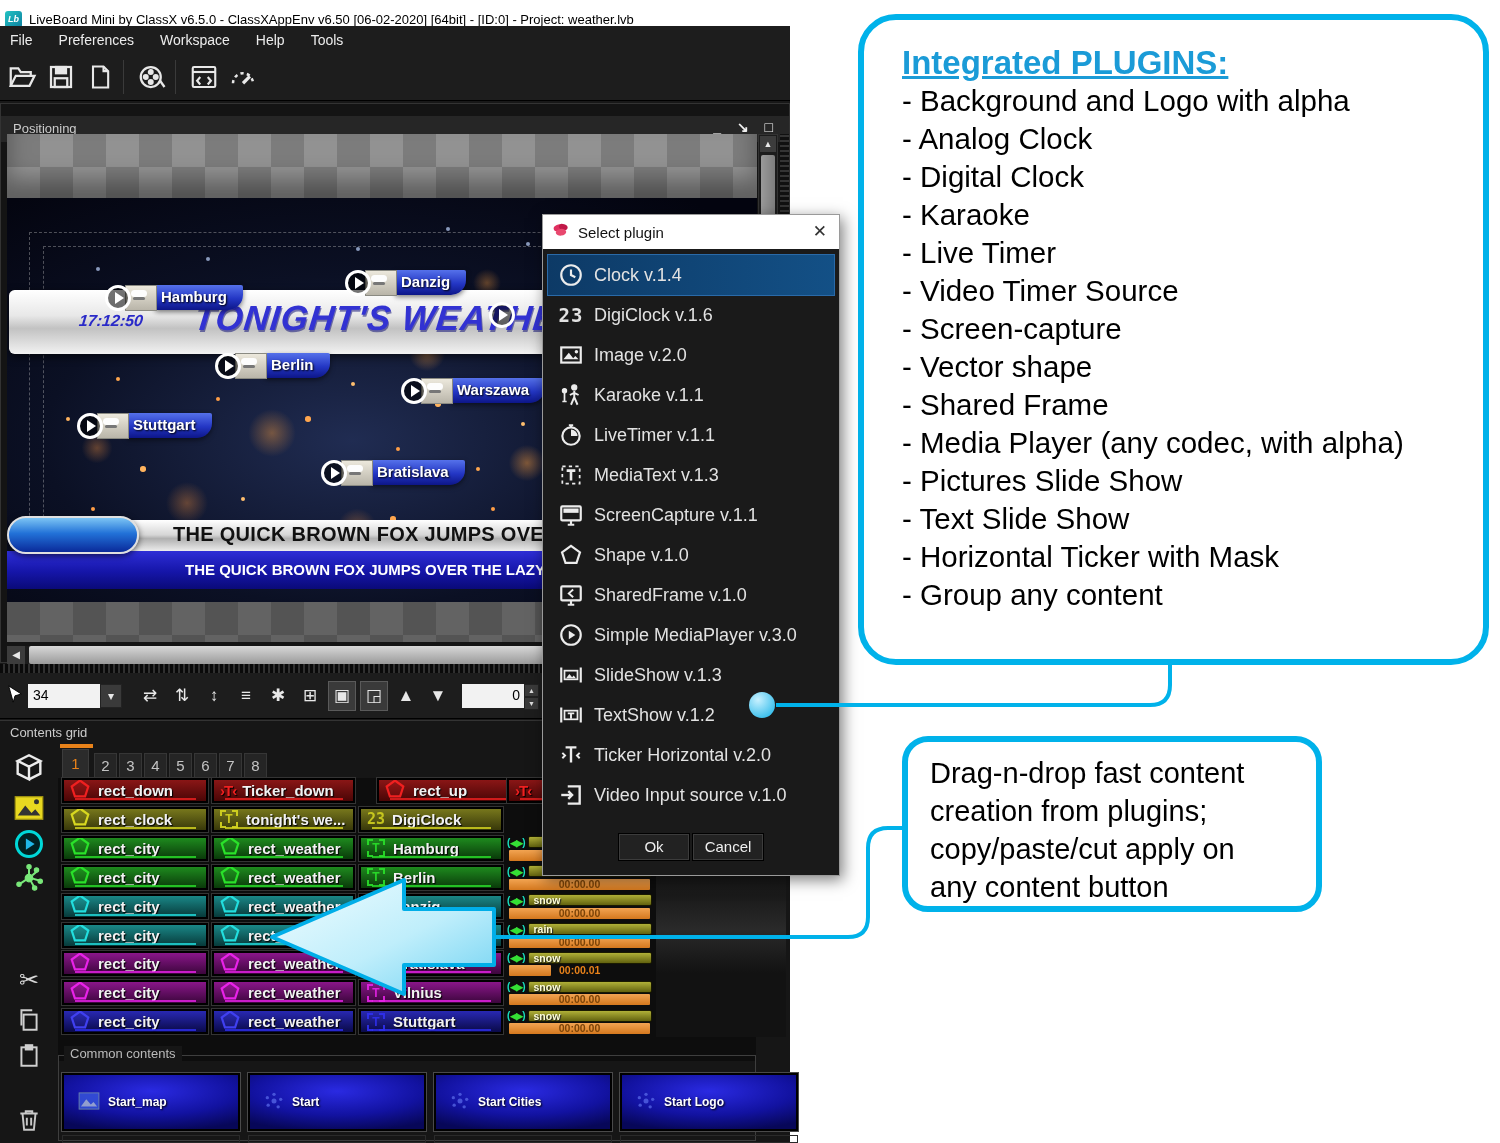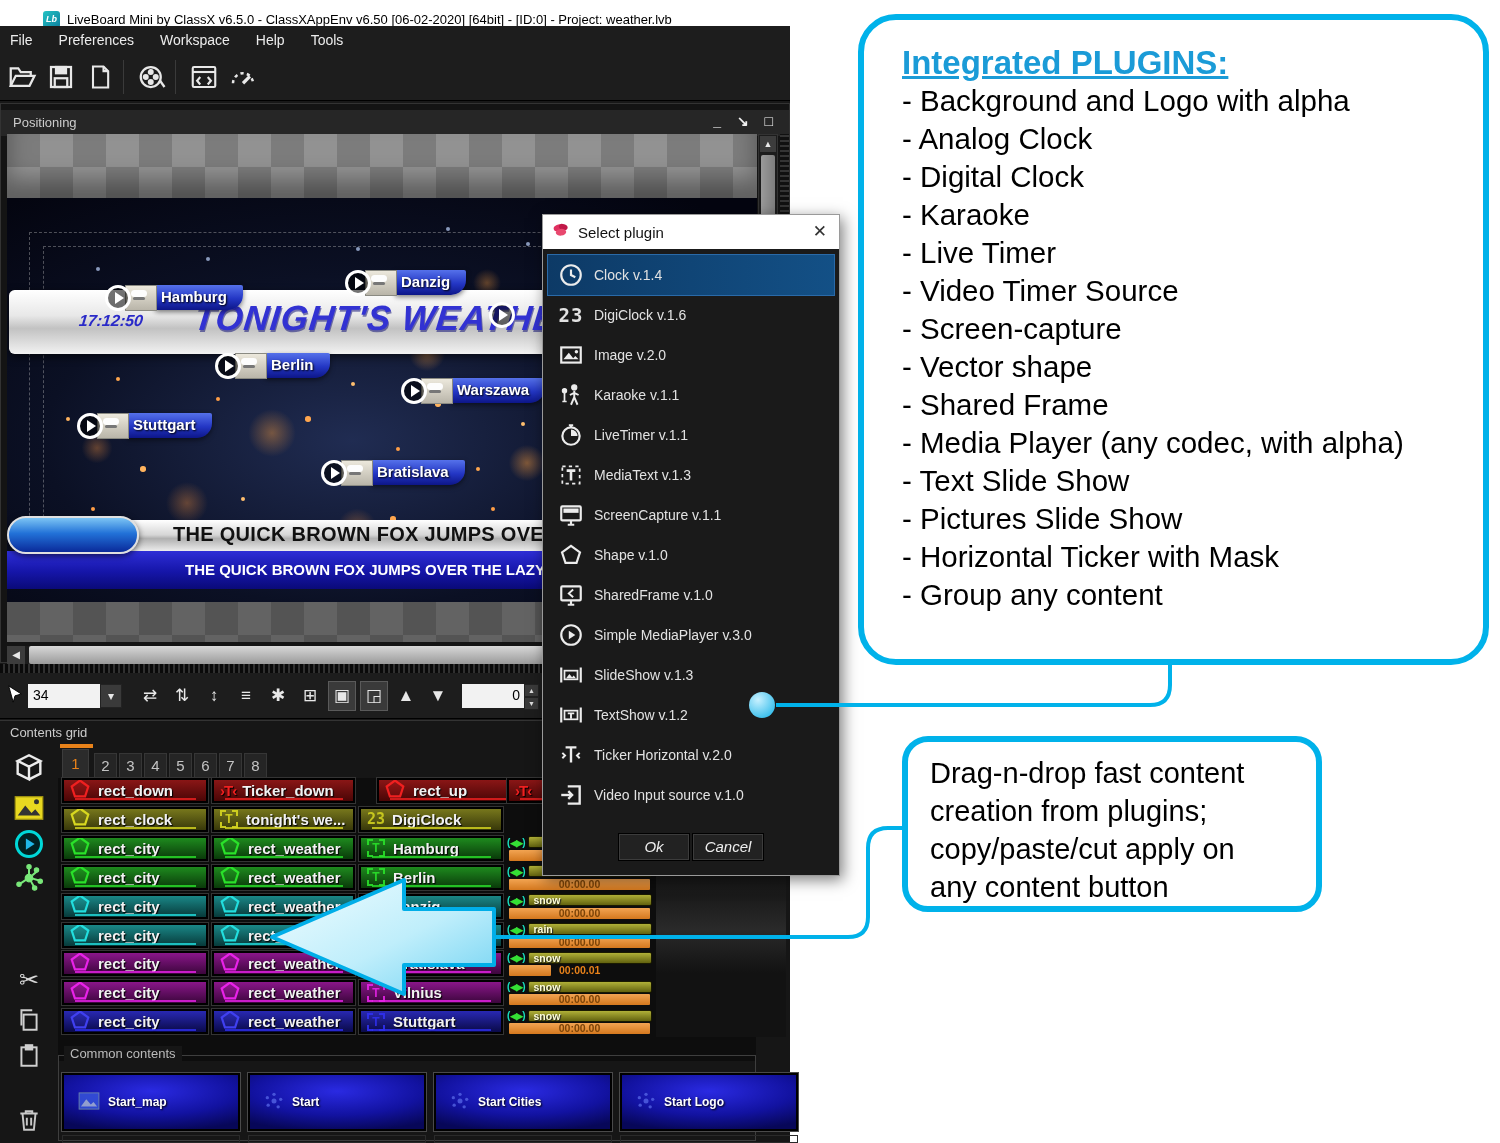--- a/index.html
+++ b/index.html
@@ -1,33 +1,33 @@
 <!DOCTYPE html>
 <html><head>
 <meta charset="utf-8">
 <style>
   * { margin:0; padding:0; box-sizing:border-box; }
   body { background:#fff; font-family:"Liberation Sans", sans-serif; }
   .stage { position:relative; width:1500px; height:1143px; background:#fff; overflow:hidden; }
 
   
   .app { position:absolute; left:0; top:0; width:790px; height:1143px; background:#181818; }
-  .titlebar { position:absolute; left:0; top:0; width:790px; height:38px; background:#fff; display:flex; align-items:center;padding-left:38px; }
+  .titlebar { position:absolute; left:0; top:0; width:790px; height:38px; background:#fff; display:flex; align-items:center; }
   .appicon { width:17px; height:17px; margin-left:5px; border-radius:3px; background:linear-gradient(135deg,#23c3c3,#0d7f9f); color:#fff; font-size:9px; font-weight:bold; font-style:italic; display:flex; align-items:center; justify-content:center; }
   .titletext { margin-left:7px; font-size:13px; color:#000; white-space:nowrap; }
   .menubar { position:absolute; left:0; top:26px; width:790px; height:28px; background:#1d1d1d; display:flex; align-items:center; }
   .menubar span { color:#ececec; font-size:14px; margin-left:26px; }
   .menubar span:first-child { margin-left:10px; }
   .toolbar { position:absolute; left:0; top:54px; width:790px; height:47px; background:#1d1d1d; border-bottom:1px solid #000; display:flex; align-items:center; }
   .tbico { width:34px; height:34px; margin-left:5px; display:flex; align-items:center; justify-content:center; }
   .tbsep { width:1px; height:34px; background:#3a3a3a; margin:0 6px; }
 
   
   .pospanel { position:absolute; left:0; top:103px; width:790px; height:560px; background:#141414; border:1px solid #333; }
-  .panelhead { position:absolute; left:0; top:6px; width:100%; height:26px; background:#262626; }
+  .panelhead { position:absolute; left:0; top:12px; width:100%; height:26px; background:#262626; }
   .panelhead .pt { position:absolute; left:12px; top:5px; font-size:13px; color:#ccc; }
   .winbtns { position:absolute; right:10px; top:3px; color:#f0f0f0; font-size:14px; letter-spacing:6px; font-weight:bold; }
   .checker { position:absolute; left:6px; width:750px; background:repeating-conic-gradient(#929292 0% 25%, #7c7c7c 0% 50%); background-size:66px 66px; }
   .checker.top { top:30px; height:64px; box-shadow:inset 0 -18px 22px rgba(0,0,0,.35); }
   .checker.bot { top:498px; height:40px; filter:brightness(.68); }
   .vscroll { position:absolute; left:757px; top:30px; width:20px; height:506px; background:#1c1c1c; border:1px solid #333; }
   .vscroll .btn { position:absolute; left:1px; top:1px; width:16px; height:16px; background:#3c3c3c; color:#e8e8e8; font-size:9px; text-align:center; line-height:16px; }
   .vscroll .thumb { position:absolute; left:2px; top:20px; width:14px; height:300px; background:linear-gradient(90deg,#9a9a9a,#7e7e7e); border-radius:2px; }
   .edgeribs { position:absolute; left:779px; top:30px; width:9px; height:506px; background:repeating-linear-gradient(0deg,#101010 0 3px,#343434 3px 5px); }
 
@@ -142,23 +142,23 @@
   
   .dialog { position:absolute; left:542px; top:214px; width:298px; height:662px; z-index:30; border:1px solid #9a9a9a; background:#1a1a1a; box-shadow:3px 4px 14px rgba(0,0,0,.5); }
   .dtitle { position:absolute; left:0; top:0; width:100%; height:34px; background:#fff; display:flex; align-items:center; }
   .dtitle .dlogo { margin-left:9px; }
   .dtitle .dtext { margin-left:8px; font-size:15px; color:#111; }
   .dclose { position:absolute; right:12px; top:6px; font-size:17px; color:#333; }
   .dlist { position:absolute; left:5px; top:40px; width:286px; }
   .ditem { height:40px; display:flex; align-items:center; }
   .ditem.sel { background:linear-gradient(90deg,#0d3a66,#135086); outline:1px solid #2a6aa8; }
   .dico { width:46px; display:flex; justify-content:center; flex:none; }
-  .ditem .dlbl { font-size:14px; color:#e2e2e2; }
+  .ditem .dlbl { font-size:18px; color:#e2e2e2; }
   .dseg { font-family:"DejaVu Sans Mono", monospace; font-size:19px; font-weight:bold; color:#e2e2e2; letter-spacing:1px; }
-  .dbtns { position:absolute; left:0; bottom:14px; width:100%; display:flex; justify-content:center; gap:2px;font-style:italic; }
+  .dbtns { position:absolute; left:0; bottom:14px; width:100%; display:flex; justify-content:center; gap:2px; }
   .dbtn { width:72px; height:28px; background:#222; border:1px solid #000; box-shadow:inset 0 0 0 1px #3c3c3c; color:#eee; font-size:15px; text-align:center; line-height:26px; }
 
   
   .callout { position:absolute; background:#fff; border:6px solid #00b2ea; z-index:10; color:#000; }
   .co1 { left:858px; top:14px; width:631px; height:651px; border-radius:38px; padding:24px 10px 10px 38px; }
   .co1 .cotitle { font-size:33px; font-weight:bold; color:#1b9bd7; text-decoration:underline; }
   .co1 li { list-style:none; font-size:29.5px; line-height:38px; white-space:nowrap; }
   .co2 { left:902px; top:736px; width:420px; height:176px; border-radius:26px; padding:12px 0 0 22px; font-size:29px; line-height:38px; white-space:pre-line; }
 
   .overlay { position:absolute; left:0; top:0; width:1500px; height:1143px; z-index:40; pointer-events:none; }
@@ -825,22 +825,22 @@
     <li>- Background and Logo with alpha</li>
         <li>- Analog Clock</li>
         <li>- Digital Clock</li>
         <li>- Karaoke</li>
         <li>- Live Timer</li>
         <li>- Video Timer Source</li>
         <li>- Screen-capture</li>
         <li>- Vector shape</li>
         <li>- Shared Frame</li>
         <li>- Media Player (any codec, with alpha)</li>
+        <li>- Pictures Slide Show</li>
         <li>- Text Slide Show</li>
-        <li>- Pictures Slide Show</li>
         <li>- Horizontal Ticker with Mask</li>
         <li>- Group any content</li>
       </ul>
   </div>
   <div class="callout co2">Drag-n-drop fast content
 creation from plugins;
 copy/paste/cut apply on
 any content button</div>
 
   <svg class="overlay oln">

